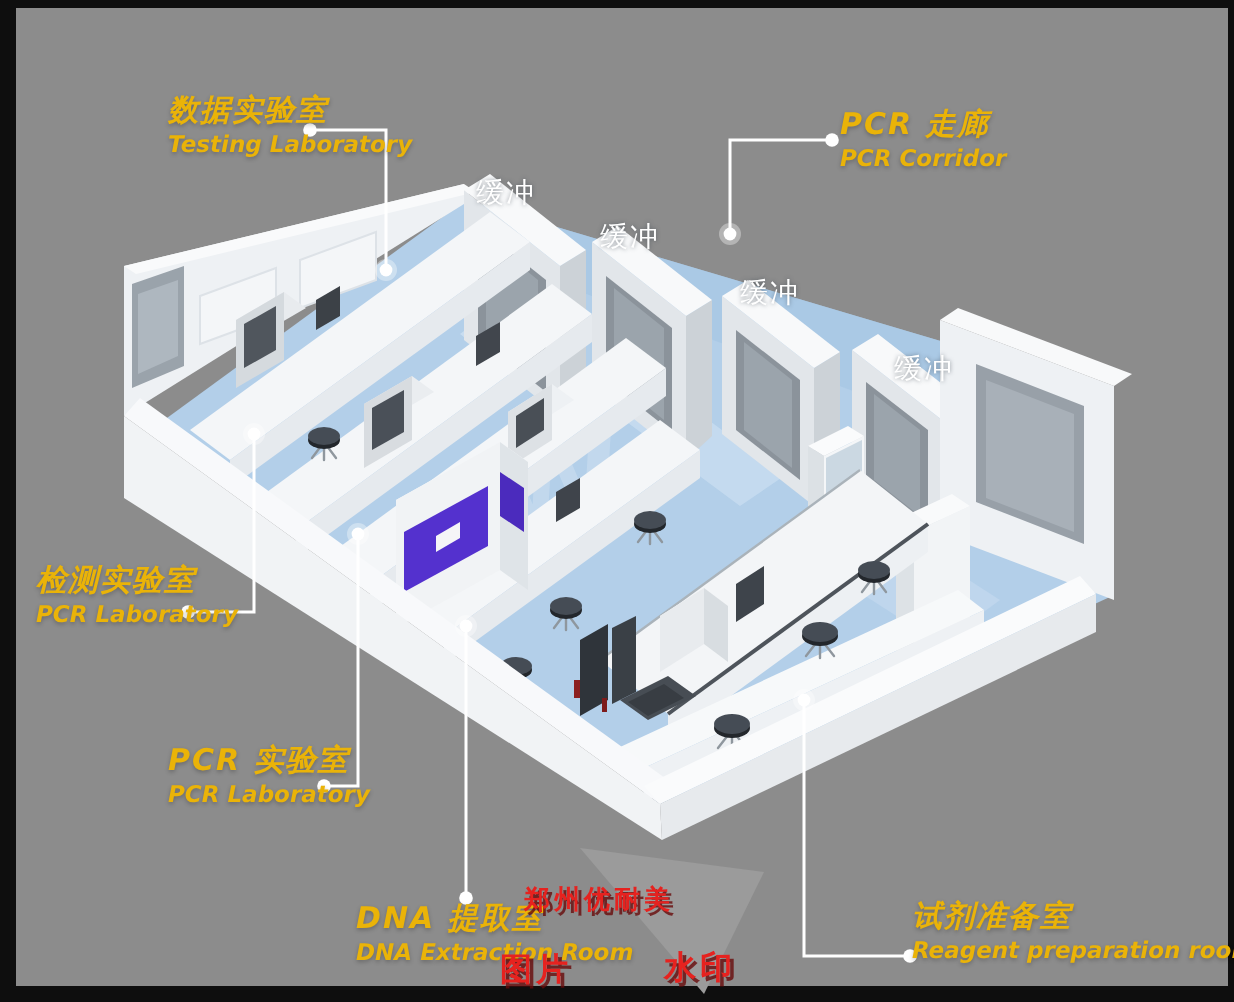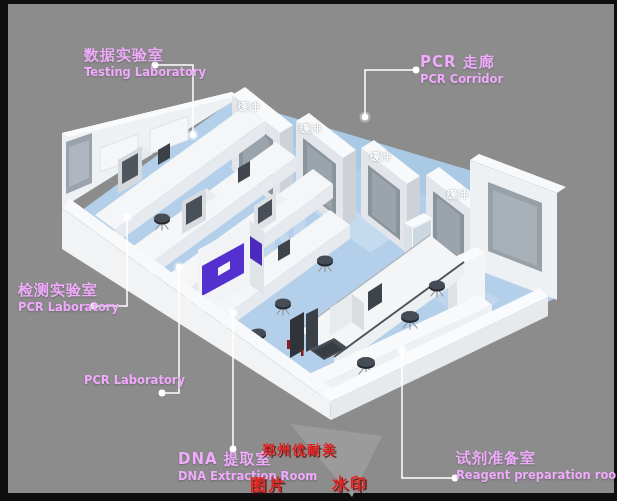--- a/index.html
+++ b/index.html
@@ -6,27 +6,26 @@
   #stage{
     position:relative;width:617px;height:501px;overflow:hidden;
     background:#0e0e0e;
     font-family:"DejaVu Sans","Liberation Sans",sans-serif;
   }
   #canvas-bg{
     position:absolute;left:8px;top:4px;width:606px;height:489px;
     background:#8c8c8c;
   }
   #render-svg{position:absolute;left:0;top:0;}
-  .co-label{position:absolute;color:#f0abfc;line-height:1.15;white-space:nowrap;}
+  .co-label{position:absolute;color:#eab308;line-height:1.15;white-space:nowrap;font-style:italic;}
   .co-label .zh{font-size:15px;font-weight:bold;letter-spacing:1px;text-shadow:0 1px 2px rgba(0,0,0,.25);}
   .co-label .en{font-size:11.5px;font-weight:bold;margin-top:2px;text-shadow:0 1px 2px rgba(0,0,0,.25);}
   .buf{
-    position:absolute;color:#fff;font-size:10px;font-weight:bold;letter-spacing:1px;
+    position:absolute;color:#fff;font-size:14px;font-weight:normal;letter-spacing:1px;
     text-shadow:0 0 2px rgba(60,70,80,.6);
-    margin-top:12px;
   }
   .wm{position:absolute;color:#e6221f;font-weight:bold;
       text-shadow:2px 2px 0 rgba(104,10,10,.8);white-space:nowrap;}
   .wm-brand{left:262px;top:441px;font-size:13px;letter-spacing:2px;}
   .wm-url{left:251px;top:458px;font-size:15px;letter-spacing:.5px;}
   .wm-tag-left{left:250px;top:475px;font-size:16px;letter-spacing:2px;}
   .wm-tag-right{left:332px;top:474px;font-size:16px;letter-spacing:2px;text-align:center;}
 </style>
 </head>
 <body>
@@ -267,20 +266,21 @@
   </div>
   <div class="co-label" style="left:420px;top:54px">
     <div class="zh">PCR 走廊</div>
     <div class="en">PCR Corridor</div>
   </div>
   <div class="co-label" style="left:18px;top:282px">
     <div class="zh">检测实验室</div>
     <div class="en">PCR Laboratory</div>
   </div>
   <div class="co-label" style="left:84px;top:372px">
+    <div class="zh">PCR 实验室</div>
     <div class="en">PCR Laboratory</div>
   </div>
   <div class="co-label" style="left:178px;top:451px">
     <div class="zh">DNA 提取室</div>
     <div class="en">DNA Extraction Room</div>
   </div>
   <div class="co-label" style="left:456px;top:450px">
     <div class="zh">试剂准备室</div>
     <div class="en">Reagent preparation room</div>
   </div>

